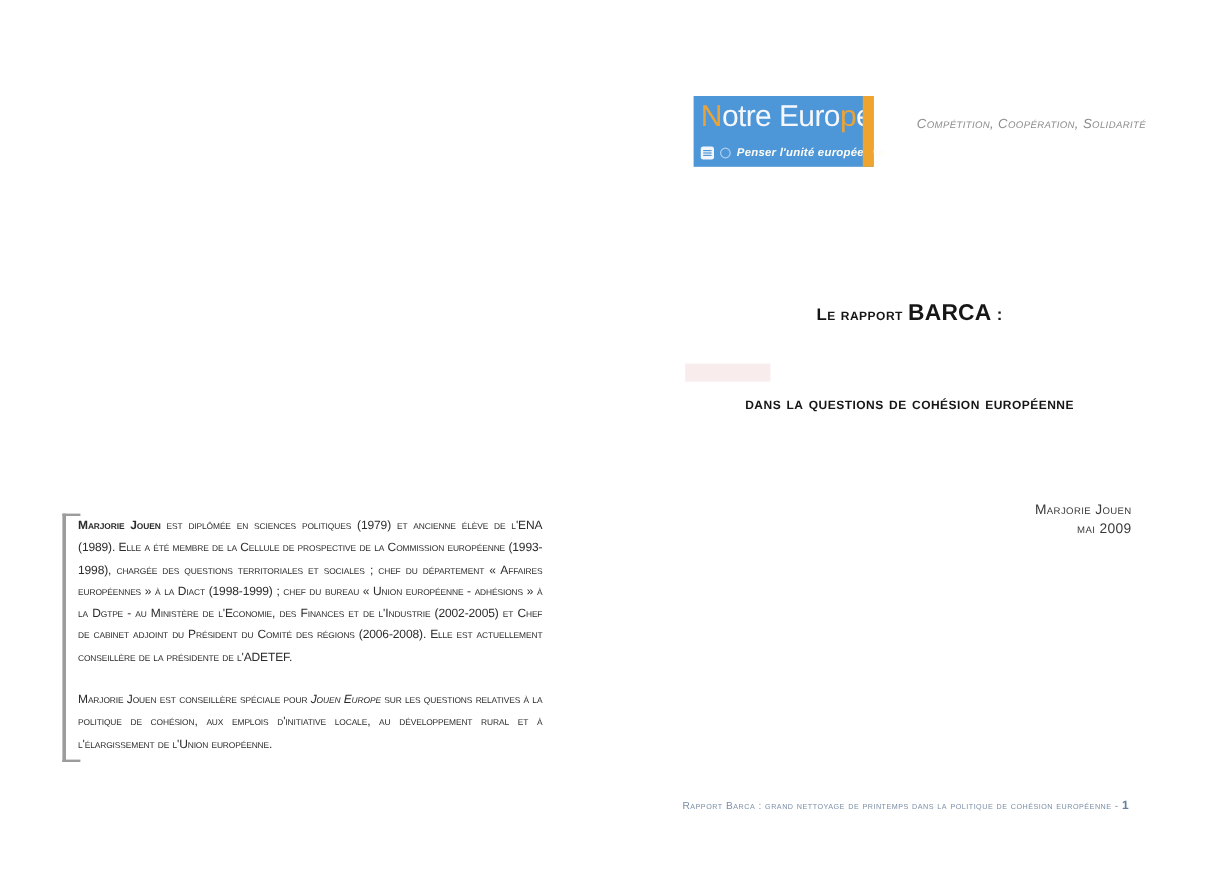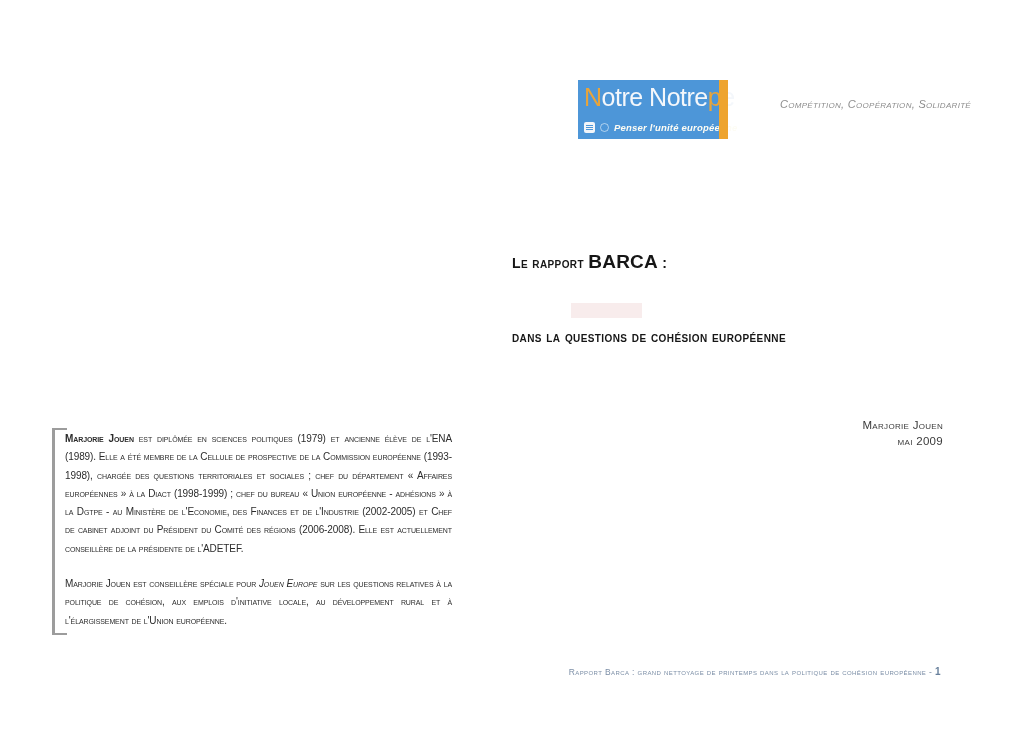--- a/index.html
+++ b/index.html
@@ -85,29 +85,28 @@
   .motto {
     position: absolute;
     left: 764px;
     top: 98px;
     font-size: 11px;
     font-style: italic;
     font-variant: small-caps;
     color: #8d8d8d;
     letter-spacing: 0.3px;
     white-space: nowrap;
-    margin-left: 16px;
   }
 
   
   .title-line {
     position: absolute;
     left: 512px;
     width: 492px;
-    text-align: left;
+    text-align: center;
     font-variant: small-caps;
     font-weight: bold;
     color: #161616;
     white-space: nowrap;
   }
   .title-line-1 { top: 251px; font-size: 14px; letter-spacing: 0.4px; }
   .title-line-1 .barca {
     font-variant: normal;
     font-size: 19px;
     font-weight: 800;
@@ -183,21 +182,21 @@
     font-weight: 600;
     color: #68809c;
   }
 </style>
 </head>
 <body>
 
 <div class="page">
 
   <div class="logo">
-    <div class="logo-title"><span class="accent">N</span><span>otre Notre</span><span class="accent">p</span><span>e</span></div>
+    <div class="logo-title"><span class="accent">N</span><span>otre Euro</span><span class="accent">p</span><span>e</span></div>
     <div class="logo-tagline-row">
       <span class="book-icon"></span>
       <span class="circle-icon"></span>
       <span class="logo-tagline">Penser l'unité européenne</span>
     </div>
     <div class="logo-stripe"></div>
   </div>
 
   <div class="motto">Compétition, Coopération, Solidarité</div>
 

